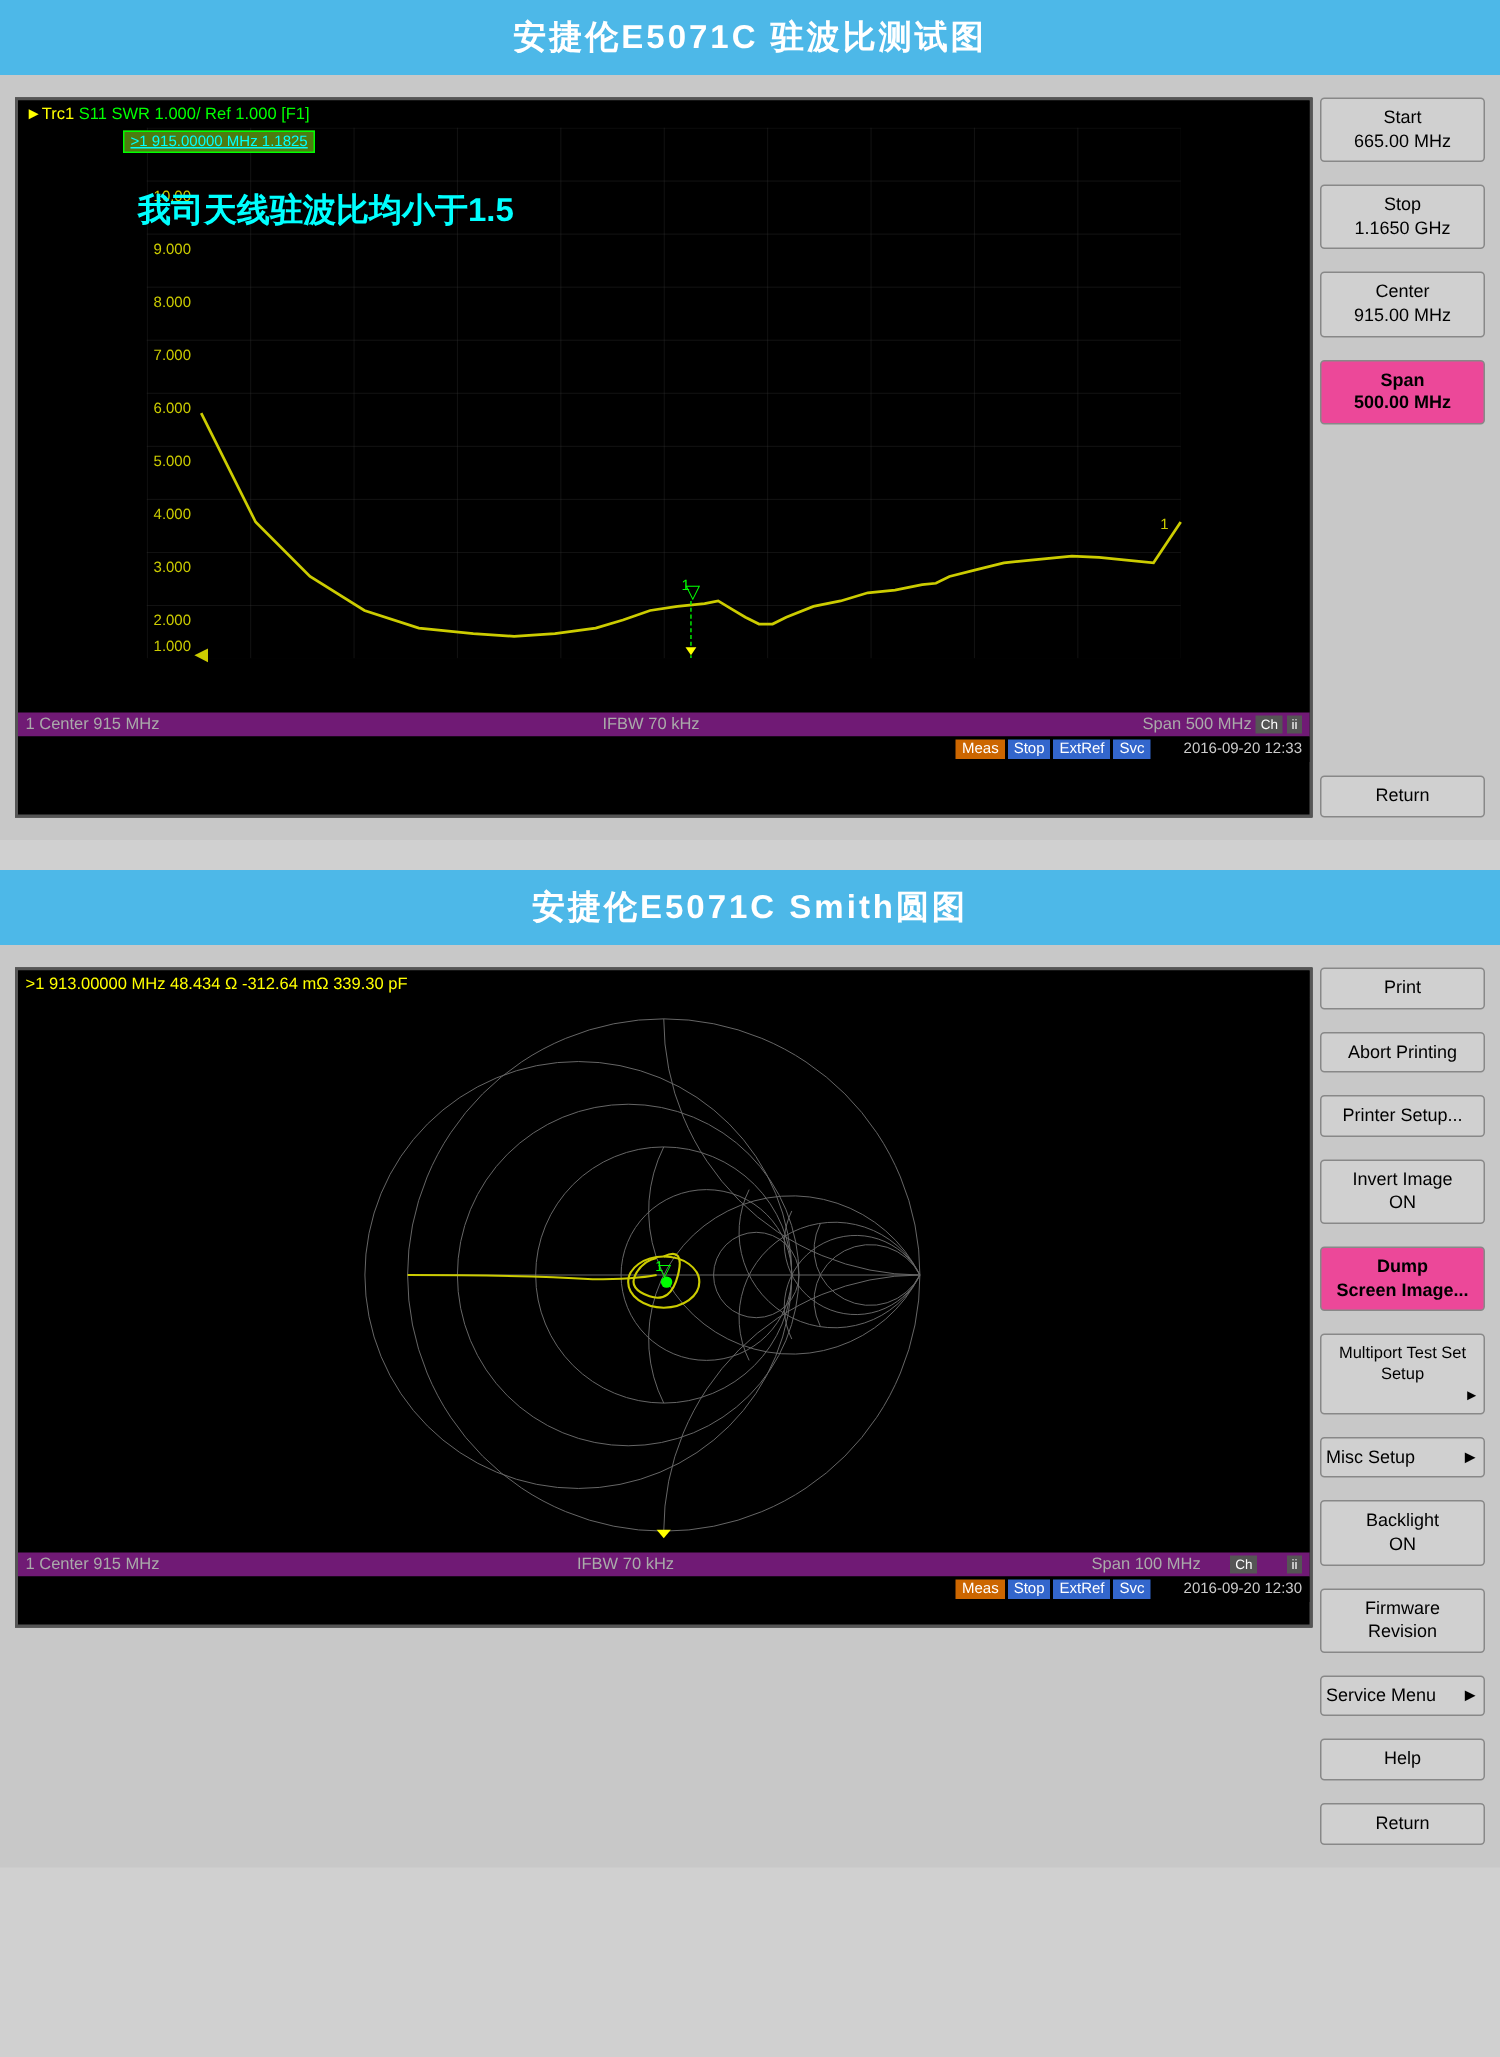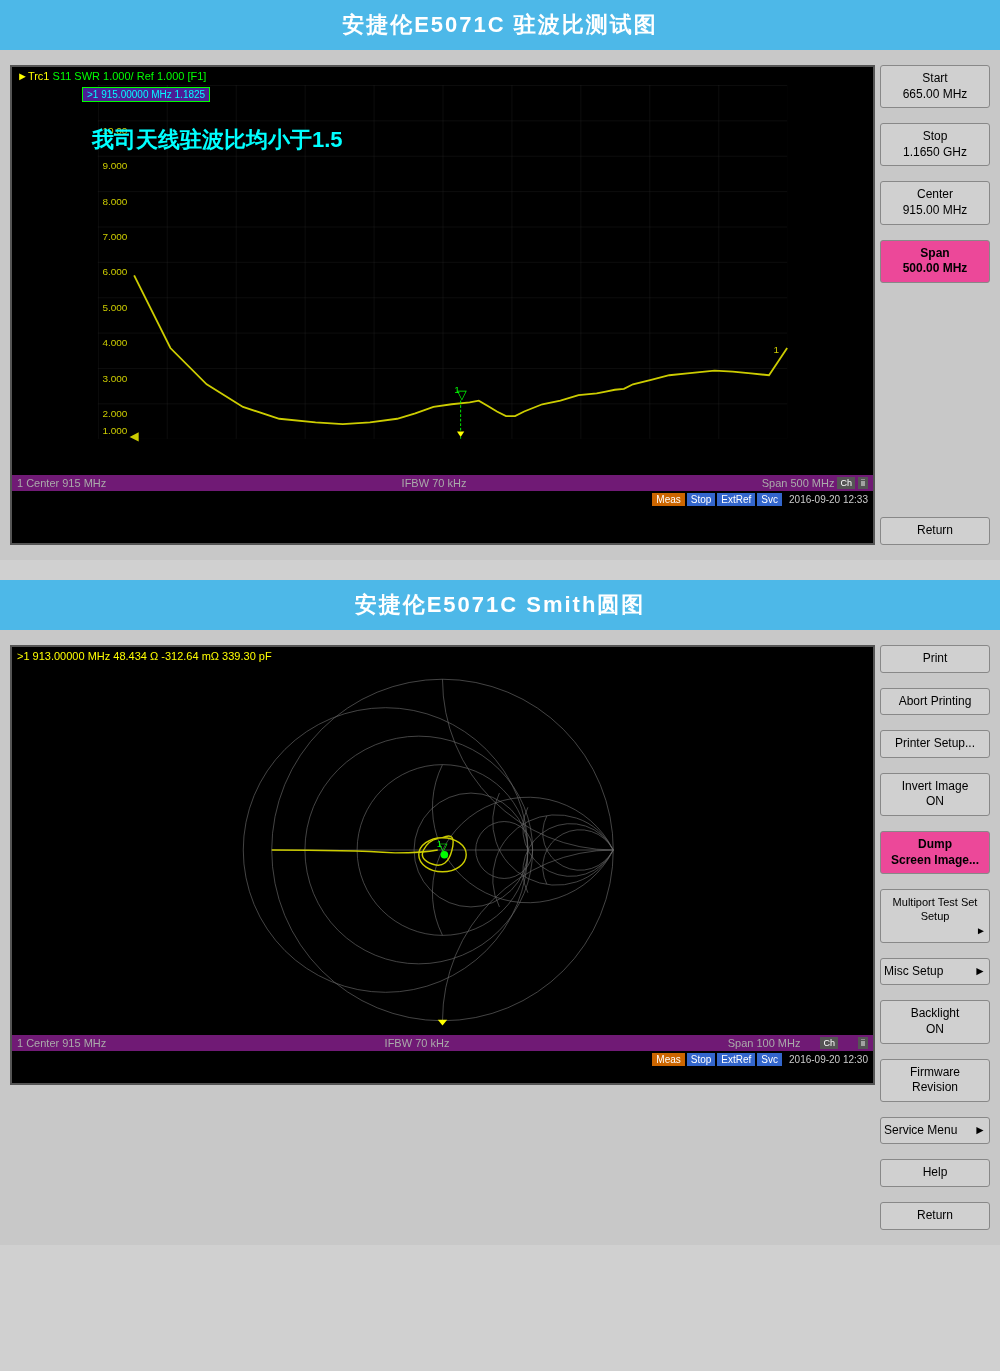--- a/index.html
+++ b/index.html
@@ -100,49 +100,50 @@
     }
 
     .status-item.active {
       background: #cc6600;
       color: white;
     }
 
     .status-time {
       color: #ccc;
       font-size: 10px;
-      margin-left: 5px;
+      margin-left: 20px;
     }
 
     .section-gap {
       height: 20px;
       background: #d0d0d0;
     }
 
     
     .swr-chart svg {
       width: 100%;
       height: 430px;
     }
 
     .smith-chart svg {
       width: 100%;
       height: 400px;
     }
 
     .marker-label {
-      background: #4c1d95;
+      background: #4d7c0f;
       color: #00ffff;
       font-size: 10px;
       padding: 1px 4px;
       display: inline-block;
       position: absolute;
       top: 20px;
       left: 70px;
       border: 1px solid #00ff00;
+      text-decoration: underline;
     }
 
     .annotation-text {
       position: absolute;
       top: 58px;
       left: 80px;
       color: #00ffff;
       font-size: 22px;
       font-weight: bold;
     }

